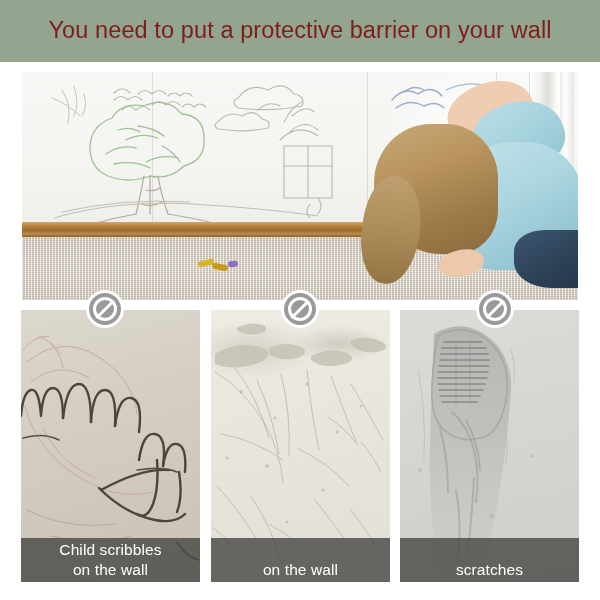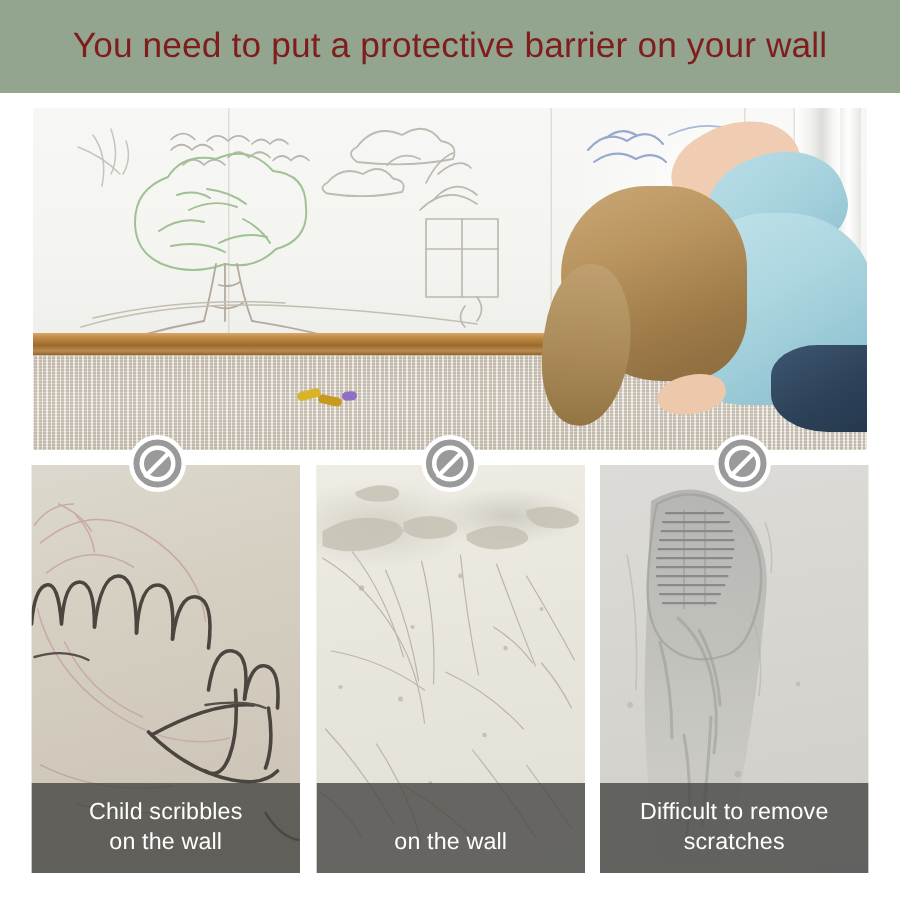--- a/index.html
+++ b/index.html
@@ -269,21 +269,21 @@
   .bg-foot {
     background: linear-gradient(170deg, #dcdbd7 0%, #d6d5d0 45%, #cfceca 100%);
   }
 
   
   .caption {
     position: absolute;
     left: 0;
     bottom: 0;
     width: 100%;
-    height: 60px;
+    height: 44px;
     background: rgba(70,70,68,0.80);
     display: flex;
     align-items: center;
     justify-content: center;
     text-align: center;
     z-index: 4;
   }
   .caption-text {
     color: #ffffff;
     font-size: 15.5px;
@@ -536,19 +536,19 @@
       </g>
       <g fill="#a8a8a5" opacity="0.45">
         <circle cx="20" cy="160" r="2"></circle>
         <circle cx="92" cy="206" r="2.2"></circle>
         <circle cx="52" cy="236" r="1.8"></circle>
         <circle cx="132" cy="146" r="1.6"></circle>
       </g>
     </svg>
     <div class="caption">
       <div class="caption-text">
-        <span>Difficult to remove</span><br>
+        <br>
         <span>scratches</span>
       </div>
     </div>
   </div>
 
 </div>
 
 </body></html>

